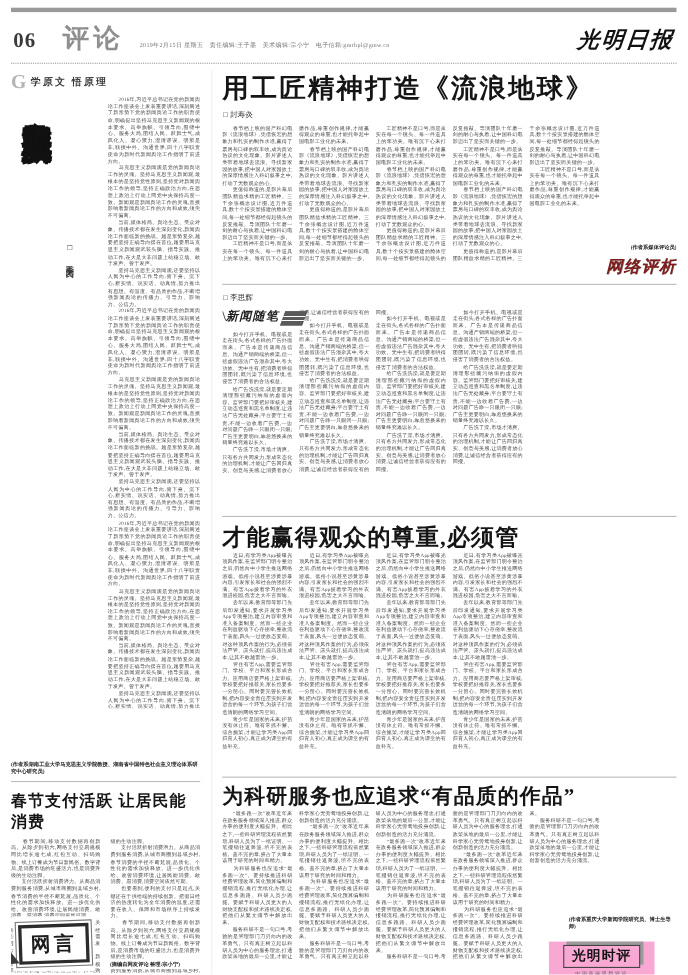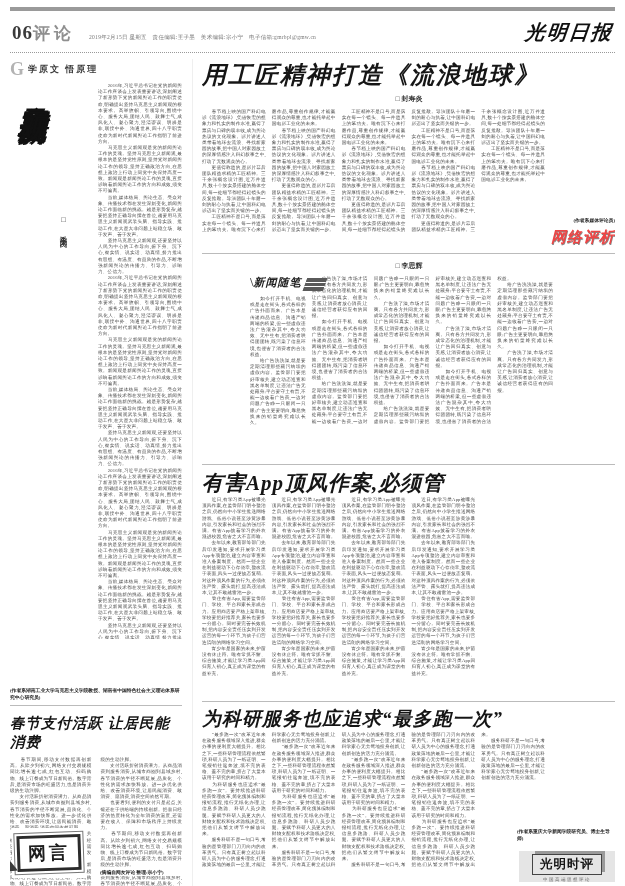--- a/index.html
+++ b/index.html
@@ -5,35 +5,35 @@
   html,body{margin:0;padding:0;}
   body{
     width:625px;height:886px;background:#ffffff;overflow:hidden;
     font-family:"Liberation Serif","DejaVu Serif",serif;color:#1a1a1a;
   }
   .page{position:relative;width:605px;height:886px;padding:0 10px;box-sizing:content-box;}
   .top-rule{height:4px;background:#9a9a9a;margin-top:7px;}
   
   header{display:flex;align-items:baseline;padding:8px 2px 6px 2px;border-bottom:1px dotted #999;}
   .pagenum{font-size:19px;font-weight:bold;color:#3a3a3a;letter-spacing:1px;}
-  .section{font-size:17px;font-weight:bold;color:#8f8f8f;margin-left:0;letter-spacing:4px;}
+  .section{font-size:24px;font-weight:bold;color:#8f8f8f;margin-left:24px;letter-spacing:4px;}
   .dateline{font-size:5.5px;color:#777;margin-left:14px;letter-spacing:.3px;}
   .masthead{margin-left:auto;font-size:20px;font-weight:bold;font-style:italic;color:#111;
     transform:skewX(-6deg);letter-spacing:2px;}
   
   .content{display:flex;margin-top:6px;}
   .left-col{width:172px;flex:none;}
   main{flex:1;margin-left:10px;border-left:1px solid #efefef;padding-left:9px;min-width:0;}
   .divider{border-top:1px solid #bbb;margin:4px 0;}
   
   .body{font-size:4.6px;line-height:6.2px;color:#474747;text-align:justify;
     white-space:pre-line;overflow:hidden;letter-spacing:.2px;}
   .attr{font-size:4.8px;line-height:6.4px;font-weight:bold;color:#222;white-space:pre-line;}
-  .byline{font-size:7px;font-weight:bold;color:#333;margin:3px 0 5px 1px;text-align:center;}
-  h1,h2{margin:0;font-weight:bold;color:#151515;font-style:italic;}
+  .byline{font-size:7px;font-weight:normal;color:#333;margin:3px 0 5px 1px;}
+  h1,h2{margin:0;font-weight:bold;color:#151515;}
   
   .g-badge{display:flex;align-items:center;height:20px;}
   .g-badge .g{font-size:18px;font-weight:bold;color:#b3b3b3;margin-right:4px;line-height:18px;}
   .g-badge .g-label{font-size:9px;font-weight:bold;color:#3d3d3d;letter-spacing:2px;}
   .lead{position:relative;height:618px;overflow:hidden;margin-top:4px;}
   .v-wrap{float:left;width:82px;height:340px;position:relative;margin-right:6px;}
   .v-title{writing-mode:vertical-rl;font-size:28px;line-height:44px;letter-spacing:1px;
     height:340px;font-weight:bold;color:#111;}
   .v-byline{position:absolute;left:48px;top:132px;writing-mode:vertical-rl;
     font-size:7.5px;font-weight:bold;color:#333;letter-spacing:2px;}
@@ -52,39 +52,39 @@
     transform:rotate(18deg);}
   .bottom-attr{position:absolute;right:0;bottom:14px;width:82px;background:#fff;padding-top:2px;}
   
   article.main-art{position:relative;overflow:hidden;}
   .a1{height:190px;}
   .a1 h1{font-size:24px;letter-spacing:2px;}
   .a1-body{height:130px;}
   .cols6{column-count:6;column-gap:6px;column-fill:auto;}
   .a1-end{position:absolute;right:0;bottom:0;width:104px;background:#fff;
     padding:3px 0 2px 5px;text-align:right;}
-  .netreview{margin-top:4px;font-size:15px;font-weight:bold;font-style:italic;color:#ef4444;
+  .netreview{margin-top:4px;font-size:15px;font-weight:bold;font-style:italic;color:#7f1d1d;
     letter-spacing:1px;text-shadow:.5px .5px 0 #888;}
   .a2{height:202px;}
   .a2 h1{font-size:21px;letter-spacing:2px;}
-  .a2-body{height:152px;margin-left:48px;}
+  .a2-body{height:152px;}
   .suibi{display:block;margin:2px 0 5px 0;white-space:nowrap;}
   .suibi .slash{font-size:12px;font-weight:bold;color:#444;}
   .suibi .suibi-label{font-size:11px;font-weight:bold;font-style:italic;color:#1e1e1e;letter-spacing:1px;}
   .notebook{display:inline-block;width:20px;height:13px;background:#5a5a5a;vertical-align:middle;
     margin-left:3px;transform:skewX(-20deg);
     background-image:linear-gradient(#5a5a5a 30%,#fff 30%,#fff 38%,#5a5a5a 38%,#5a5a5a 62%,#fff 62%,#fff 70%,#5a5a5a 70%);}
   .a3{height:228px;}
   .a3 h1{font-size:21px;letter-spacing:1px;}
   .a3-body{height:180px;}
   .a4{height:178px;}
   .a4 h1{font-size:19px;letter-spacing:1px;}
   .a4-body{height:140px;}
   .a4-attr{position:absolute;right:0;bottom:40px;width:98px;background:#fff;padding:2px 0 2px 4px;}
-  .gm-badge{position:absolute;right:0;bottom:2px;width:96px;background:#e5e5e5;text-align:center;padding-top:3px;}
+  .gm-badge{position:absolute;right:20px;bottom:2px;width:96px;background:#f9a8d4;text-align:center;padding-top:3px;}
   .gm-box{display:inline-block;border:1px solid #444;box-shadow:3px -3px 0 0 #9a9a9a;
     padding:1px 7px;font-size:12.5px;font-weight:bold;letter-spacing:1px;color:#131313;}
   .gm-sub{font-size:4.5px;color:#666;letter-spacing:1.5px;margin-top:2px;}
 </style>
 </head>
 <body>
 
 <div class="page">
   <div class="top-rule"></div>
 
@@ -192,21 +192,21 @@
 　　给广告洗洗澡,就是要定期清理那些藏污纳垢的虚假内容。监管部门要把好审核关,建立动态巡查和黑名单制度,让违法广告无处藏身;平台要守土有责,不能一边收着广告费,一边对问题广告睁一只眼闭一只眼;广告主更要明白,靠忽悠换来的销量终究难以长久。
 　　广告洗了澡,市场才清爽。只有各方共同发力,形成常态化的治理机制,才能让广告回归真实、创意与美感,让消费者放心消费,让诚信经营者获得应有的回报。
 　　如今打开手机、电视或是走在街头,各式各样的广告扑面而来。广告本是传递商品信息、沟通产销两端的桥梁,但一些虚假违法广告混杂其中,夸大功效、无中生有,把消费者哄得团团转,既污染了信息环境,也侵害了消费者的合法权益。
 　　给广告洗洗澡,就是要定期清理那些藏污纳垢的虚假内容。监管部门要把好审核关,建立动态巡查和黑名单制度,让违法广告无处藏身;平台要守土有责,不能一边收着广告费,一边对问题广告睁一只眼闭一只眼;广告主更要明白,靠忽悠换来的销量终究难以长久。
 　　广告洗了澡,市场才清爽。只有各方共同发力,形成常态化的治理机制,才能让广告回归真实、创意与美感,让消费者放心消费,让诚信经营者获得应有的回报。</span></div>
       </article>
 
       <div class="divider"></div>
 
       <article class="main-art a3">
-        <h1>有害App顶风作案,必须管</h1>
+        <h1>才能赢得观众的尊重,必须管</h1>
         <div class="body cols6 a3-body">　　近日,有学习类App被曝光顶风作案,在监管部门明令整治之后,仍然向中小学生推送网络游戏、低俗小说甚至涉黄涉暴内容,引发家长和社会的强烈不满。有害App披着学习的外衣混进校园,危害之大不言而喻。
 　　去年以来,教育部等部门先后印发通知,要求开展学习类App专项整治,建立内容审查和准入备案制度。然而一些企业在利益驱动下心存侥幸,整改流于表面,风头一过便故态复萌。对这种顶风作案的行为,必须依法严管、露头就打,提高违法成本,让其不敢越雷池一步。
 　　管住有害App,需要监管部门、学校、平台和家长形成合力。应用商店要严格上架审核,学校要把好推荐关,家长也要多一分留心。同时要完善长效机制,把内容安全责任压实到开发运营的每一个环节,为孩子们营造清朗的网络学习空间。
 　　青少年是国家的未来,护苗没有休止符。唯有常抓不懈、综合施策,才能让学习类App回归育人初心,真正成为课堂的有益补充。
 　　近日,有学习类App被曝光顶风作案,在监管部门明令整治之后,仍然向中小学生推送网络游戏、低俗小说甚至涉黄涉暴内容,引发家长和社会的强烈不满。有害App披着学习的外衣混进校园,危害之大不言而喻。
 　　去年以来,教育部等部门先后印发通知,要求开展学习类App专项整治,建立内容审查和准入备案制度。然而一些企业在利益驱动下心存侥幸,整改流于表面,风头一过便故态复萌。对这种顶风作案的行为,必须依法严管、露头就打,提高违法成本,让其不敢越雷池一步。
 　　管住有害App,需要监管部门、学校、平台和家长形成合力。应用商店要严格上架审核,学校要把好推荐关,家长也要多一分留心。同时要完善长效机制,把内容安全责任压实到开发运营的每一个环节,为孩子们营造清朗的网络学习空间。
 　　青少年是国家的未来,护苗没有休止符。唯有常抓不懈、综合施策,才能让学习类App回归育人初心,真正成为课堂的有益补充。
 　　近日,有学习类App被曝光顶风作案,在监管部门明令整治之后,仍然向中小学生推送网络游戏、低俗小说甚至涉黄涉暴内容,引发家长和社会的强烈不满。有害App披着学习的外衣混进校园,危害之大不言而喻。
 　　去年以来,教育部等部门先后印发通知,要求开展学习类App专项整治,建立内容审查和准入备案制度。然而一些企业在利益驱动下心存侥幸,整改流于表面,风头一过便故态复萌。对这种顶风作案的行为,必须依法严管、露头就打,提高违法成本,让其不敢越雷池一步。
@@ -214,21 +214,21 @@
 　　青少年是国家的未来,护苗没有休止符。唯有常抓不懈、综合施策,才能让学习类App回归育人初心,真正成为课堂的有益补充。
 　　近日,有学习类App被曝光顶风作案,在监管部门明令整治之后,仍然向中小学生推送网络游戏、低俗小说甚至涉黄涉暴内容,引发家长和社会的强烈不满。有害App披着学习的外衣混进校园,危害之大不言而喻。
 　　去年以来,教育部等部门先后印发通知,要求开展学习类App专项整治,建立内容审查和准入备案制度。然而一些企业在利益驱动下心存侥幸,整改流于表面,风头一过便故态复萌。对这种顶风作案的行为,必须依法严管、露头就打,提高违法成本,让其不敢越雷池一步。
 　　管住有害App,需要监管部门、学校、平台和家长形成合力。应用商店要严格上架审核,学校要把好推荐关,家长也要多一分留心。同时要完善长效机制,把内容安全责任压实到开发运营的每一个环节,为孩子们营造清朗的网络学习空间。
 　　青少年是国家的未来,护苗没有休止符。唯有常抓不懈、综合施策,才能让学习类App回归育人初心,真正成为课堂的有益补充。</div>
       </article>
 
       <div class="divider"></div>
 
       <article class="main-art a4">
-        <h1>为科研服务也应追求“最多跑一次”</h1>
+        <h1>为科研服务也应追求“有品质的作品”</h1>
         <div class="body cols6 a4-body">　　“最多跑一次”改革近年来在政务服务领域深入推进,群众办事的便利度大幅提升。相比之下,一些科研管理流程依然繁琐,科研人员为了一纸证明、一笔报销往返奔波,填不完的表格、盖不完的章,挤占了大量本该用于研究的时间和精力。
 　　为科研服务也应追求“最多跑一次”。要持续推进科研经费管理改革,简化预算编制和报销流程,推行无纸化办理,让信息多跑路、科研人员少跑腿。要赋予科研人员更大的人财物支配权和技术路线决定权,把他们从繁文缛节中解放出来。
 　　服务科研不是一句口号,考验的是管理部门刀刃向内的改革勇气。只有真正树立起以科研人员为中心的服务理念,打通政策落地的最后一公里,才能让科学家心无旁骛地投身创新,让创新创造的活力充分涌流。
 　　“最多跑一次”改革近年来在政务服务领域深入推进,群众办事的便利度大幅提升。相比之下,一些科研管理流程依然繁琐,科研人员为了一纸证明、一笔报销往返奔波,填不完的表格、盖不完的章,挤占了大量本该用于研究的时间和精力。
 　　为科研服务也应追求“最多跑一次”。要持续推进科研经费管理改革,简化预算编制和报销流程,推行无纸化办理,让信息多跑路、科研人员少跑腿。要赋予科研人员更大的人财物支配权和技术路线决定权,把他们从繁文缛节中解放出来。
 　　服务科研不是一句口号,考验的是管理部门刀刃向内的改革勇气。只有真正树立起以科研人员为中心的服务理念,打通政策落地的最后一公里,才能让科学家心无旁骛地投身创新,让创新创造的活力充分涌流。
 　　“最多跑一次”改革近年来在政务服务领域深入推进,群众办事的便利度大幅提升。相比之下,一些科研管理流程依然繁琐,科研人员为了一纸证明、一笔报销往返奔波,填不完的表格、盖不完的章,挤占了大量本该用于研究的时间和精力。
 　　为科研服务也应追求“最多跑一次”。要持续推进科研经费管理改革,简化预算编制和报销流程,推行无纸化办理,让信息多跑路、科研人员少跑腿。要赋予科研人员更大的人财物支配权和技术路线决定权,把他们从繁文缛节中解放出来。
 　　服务科研不是一句口号,考验的是管理部门刀刃向内的改革勇气。只有真正树立起以科研人员为中心的服务理念,打通政策落地的最后一公里,才能让科学家心无旁骛地投身创新,让创新创造的活力充分涌流。
 　　“最多跑一次”改革近年来在政务服务领域深入推进,群众办事的便利度大幅提升。相比之下,一些科研管理流程依然繁琐,科研人员为了一纸证明、一笔报销往返奔波,填不完的表格、盖不完的章,挤占了大量本该用于研究的时间和精力。

